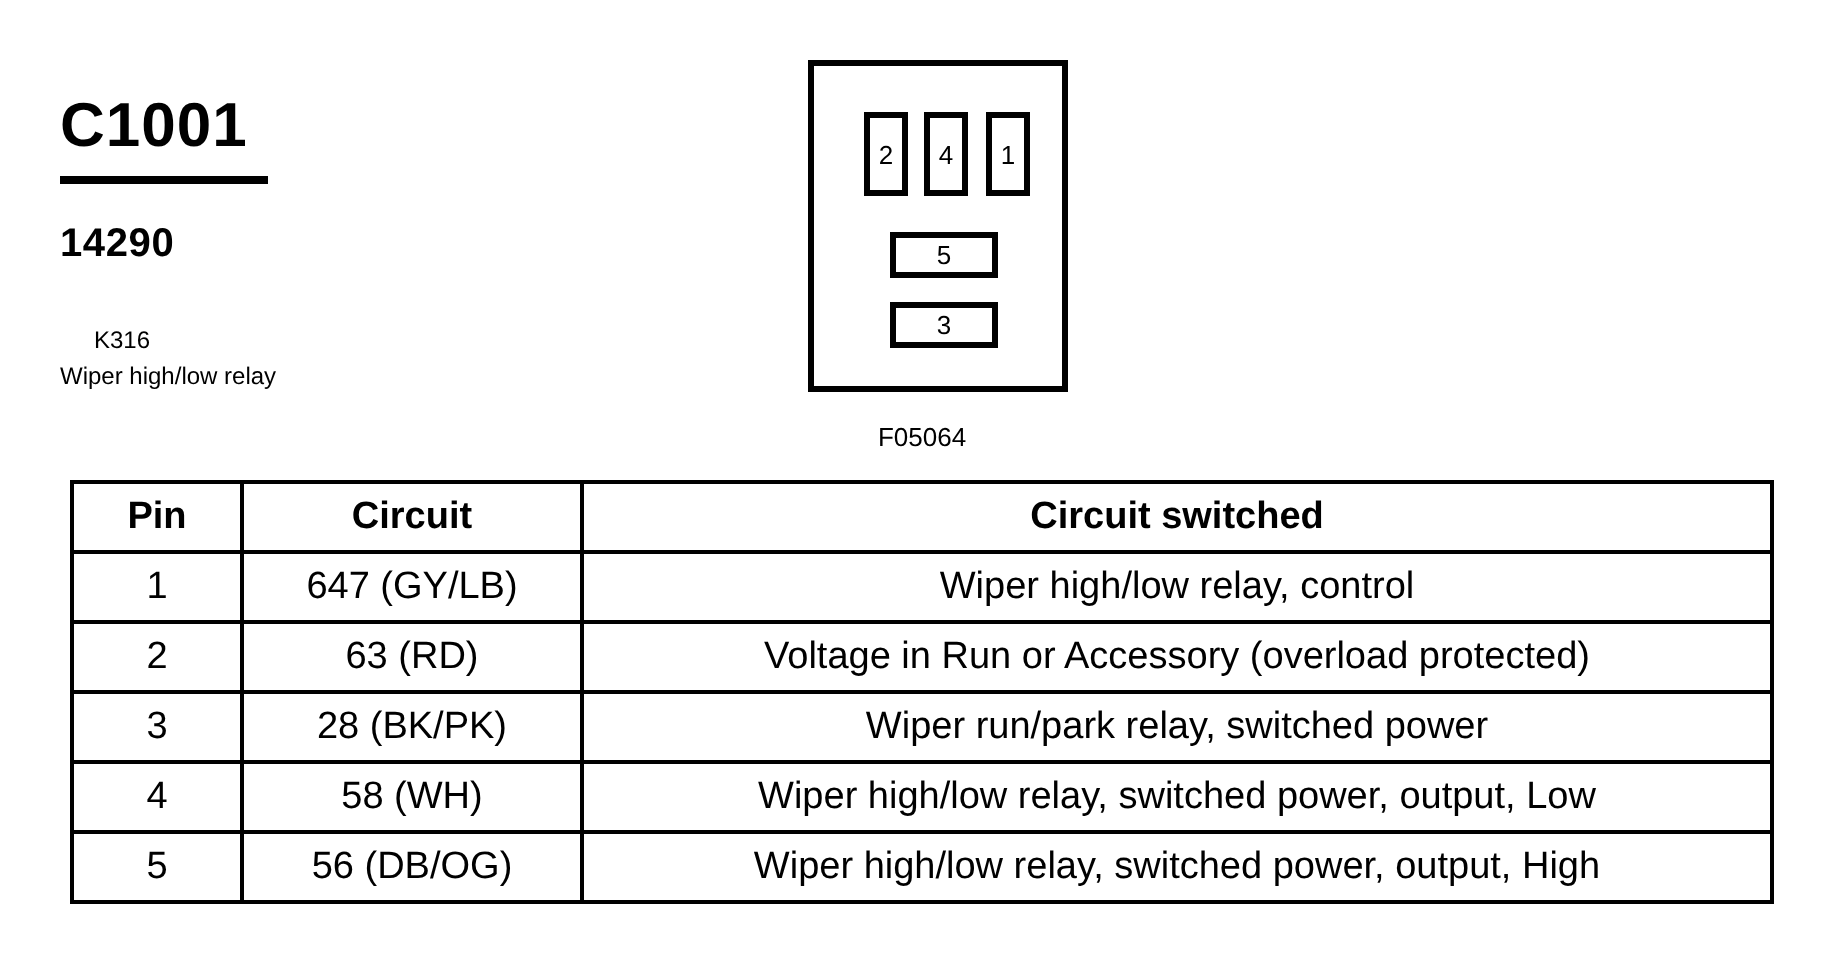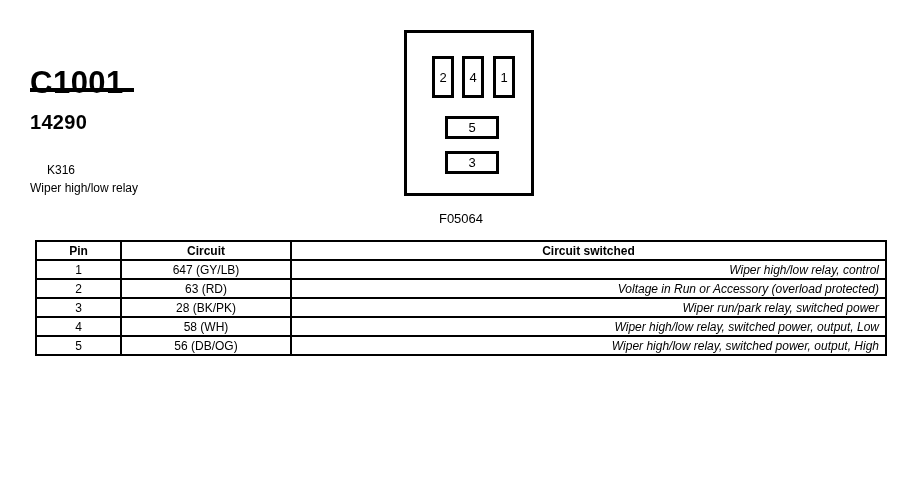--- a/index.html
+++ b/index.html
@@ -19,21 +19,20 @@
 
   
   #connector-id {
     position: absolute;
     left: 30px;
     top: 47px;
     font-size: 31px;
     font-weight: bold;
     letter-spacing: 0.5px;
     line-height: 1;
-    margin-top: 20px;
   }
   #connector-id-underline {
     position: absolute;
     left: 30px;
     top: 88px;
     width: 104px;
     height: 4px;
     background: #000000;
   }
   #part-number {
@@ -122,37 +121,36 @@
     border-collapse: collapse;
     table-layout: fixed;
   }
   #pin-table col.col-pin      { width: 85px; }
   #pin-table col.col-circuit  { width: 170px; }
   #pin-table col.col-function { width: 595px; }
 
   #pin-table th,
   #pin-table td {
     border: 2px solid #000000;
-    height: 19px;
+    height: 35px;
     padding: 0 6px;
-    font-size: 12px;
+    font-size: 19px;
     line-height: 1;
     box-sizing: border-box;
   }
   #pin-table th {
     font-weight: bold;
     text-align: center;
   }
   #pin-table td.cell-pin,
   #pin-table td.cell-circuit {
     text-align: center;
   }
   #pin-table td.cell-function {
-    text-align: right;
-    font-style: italic;
+    text-align: center;
   }
 </style>
 </head>
 <body>
 
 <div id="connector-id">C1001</div>
 <div id="connector-id-underline"></div>
 <div id="part-number">14290</div>
 <div id="component-code">K316</div>
 <div id="component-name">Wiper high/low relay</div>

